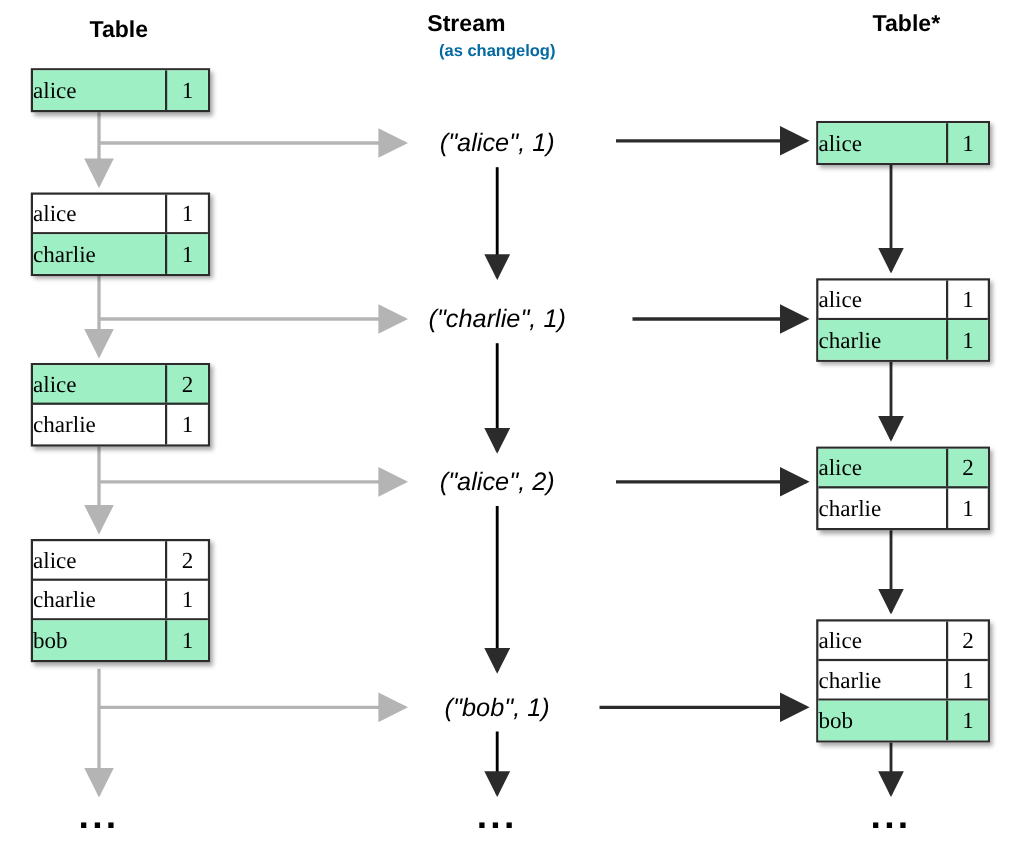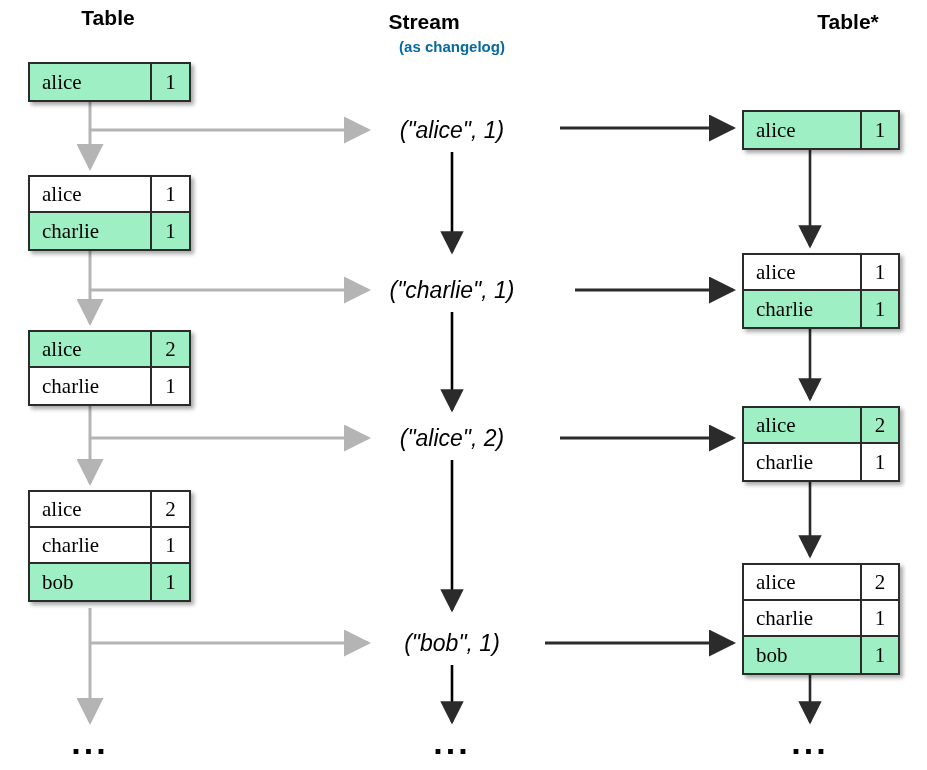--- a/index.html
+++ b/index.html
@@ -58,21 +58,20 @@
     box-sizing: border-box;
     font-family: "Liberation Serif", serif;
     font-size: 21px;
     color: #000000;
     display: flex;
     align-items: center;
     line-height: 1;
   }
   .tkey {
     flex: 0 0 auto;
-    padding-left: 12px;
     border-right: 2px solid #2b2b2b;
   }
   .tval {
     flex: 1 1 auto;
     justify-content: center;
   }
 
   
   .ev {
     position: absolute;
@@ -150,26 +149,26 @@
     </g>
 
     <g>
       <line x1="810" y1="149" x2="810" y2="246" stroke="#2b2b2b" stroke-width="2.6" marker-end="url(#ah-black)"></line>
       <line x1="810" y1="327" x2="810" y2="399" stroke="#2b2b2b" stroke-width="2.6" marker-end="url(#ah-black)"></line>
       <line x1="810" y1="480" x2="810" y2="556" stroke="#2b2b2b" stroke-width="2.6" marker-end="url(#ah-black)"></line>
       <line x1="810" y1="672" x2="810" y2="722" stroke="#2b2b2b" stroke-width="2.6" marker-end="url(#ah-black)"></line>
     </g>
   </svg>
 
-  <div class="col-head" style="left:108px; top:6px;">Table</div>
+  <div class="col-head" style="left:108px; top:16px;">Table</div>
 
   <div class="col-head" style="left:424px; top:10px;">Stream</div>
   <div class="col-sub" style="left:452px; top:38px;">(as changelog)</div>
 
-  <div class="col-head" style="left:848px; top:10px;">Table*</div>
+  <div class="col-head" style="left:824px; top:10px;">Table*</div>
 
   <div id="left-col">
       <div class="tbl" style="left: 28px; top: 62px; width: 163px;">
         <div class="trow hl">
           <div class="tkey" style="width: 122px;">alice</div>
           <div class="tval">1</div>
         </div>
       </div>
       <div class="tbl" style="left: 28px; top: 175px; width: 163px;">
         <div class="trow">

